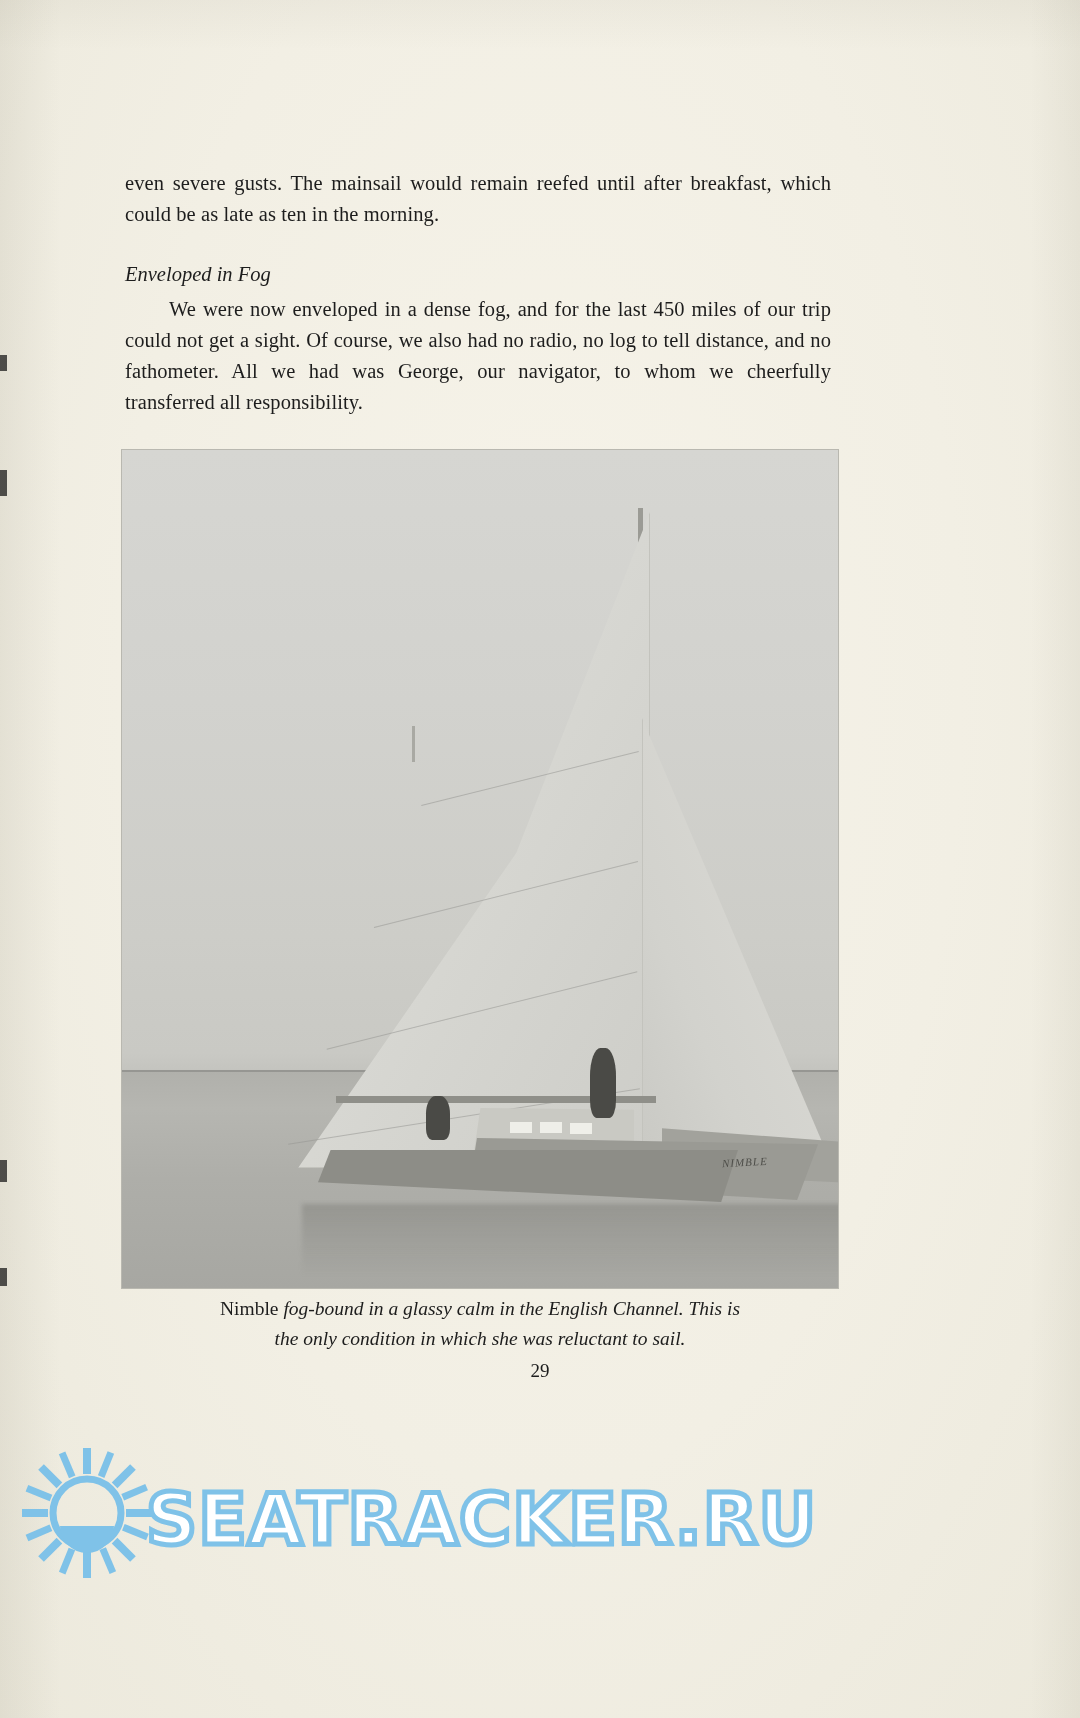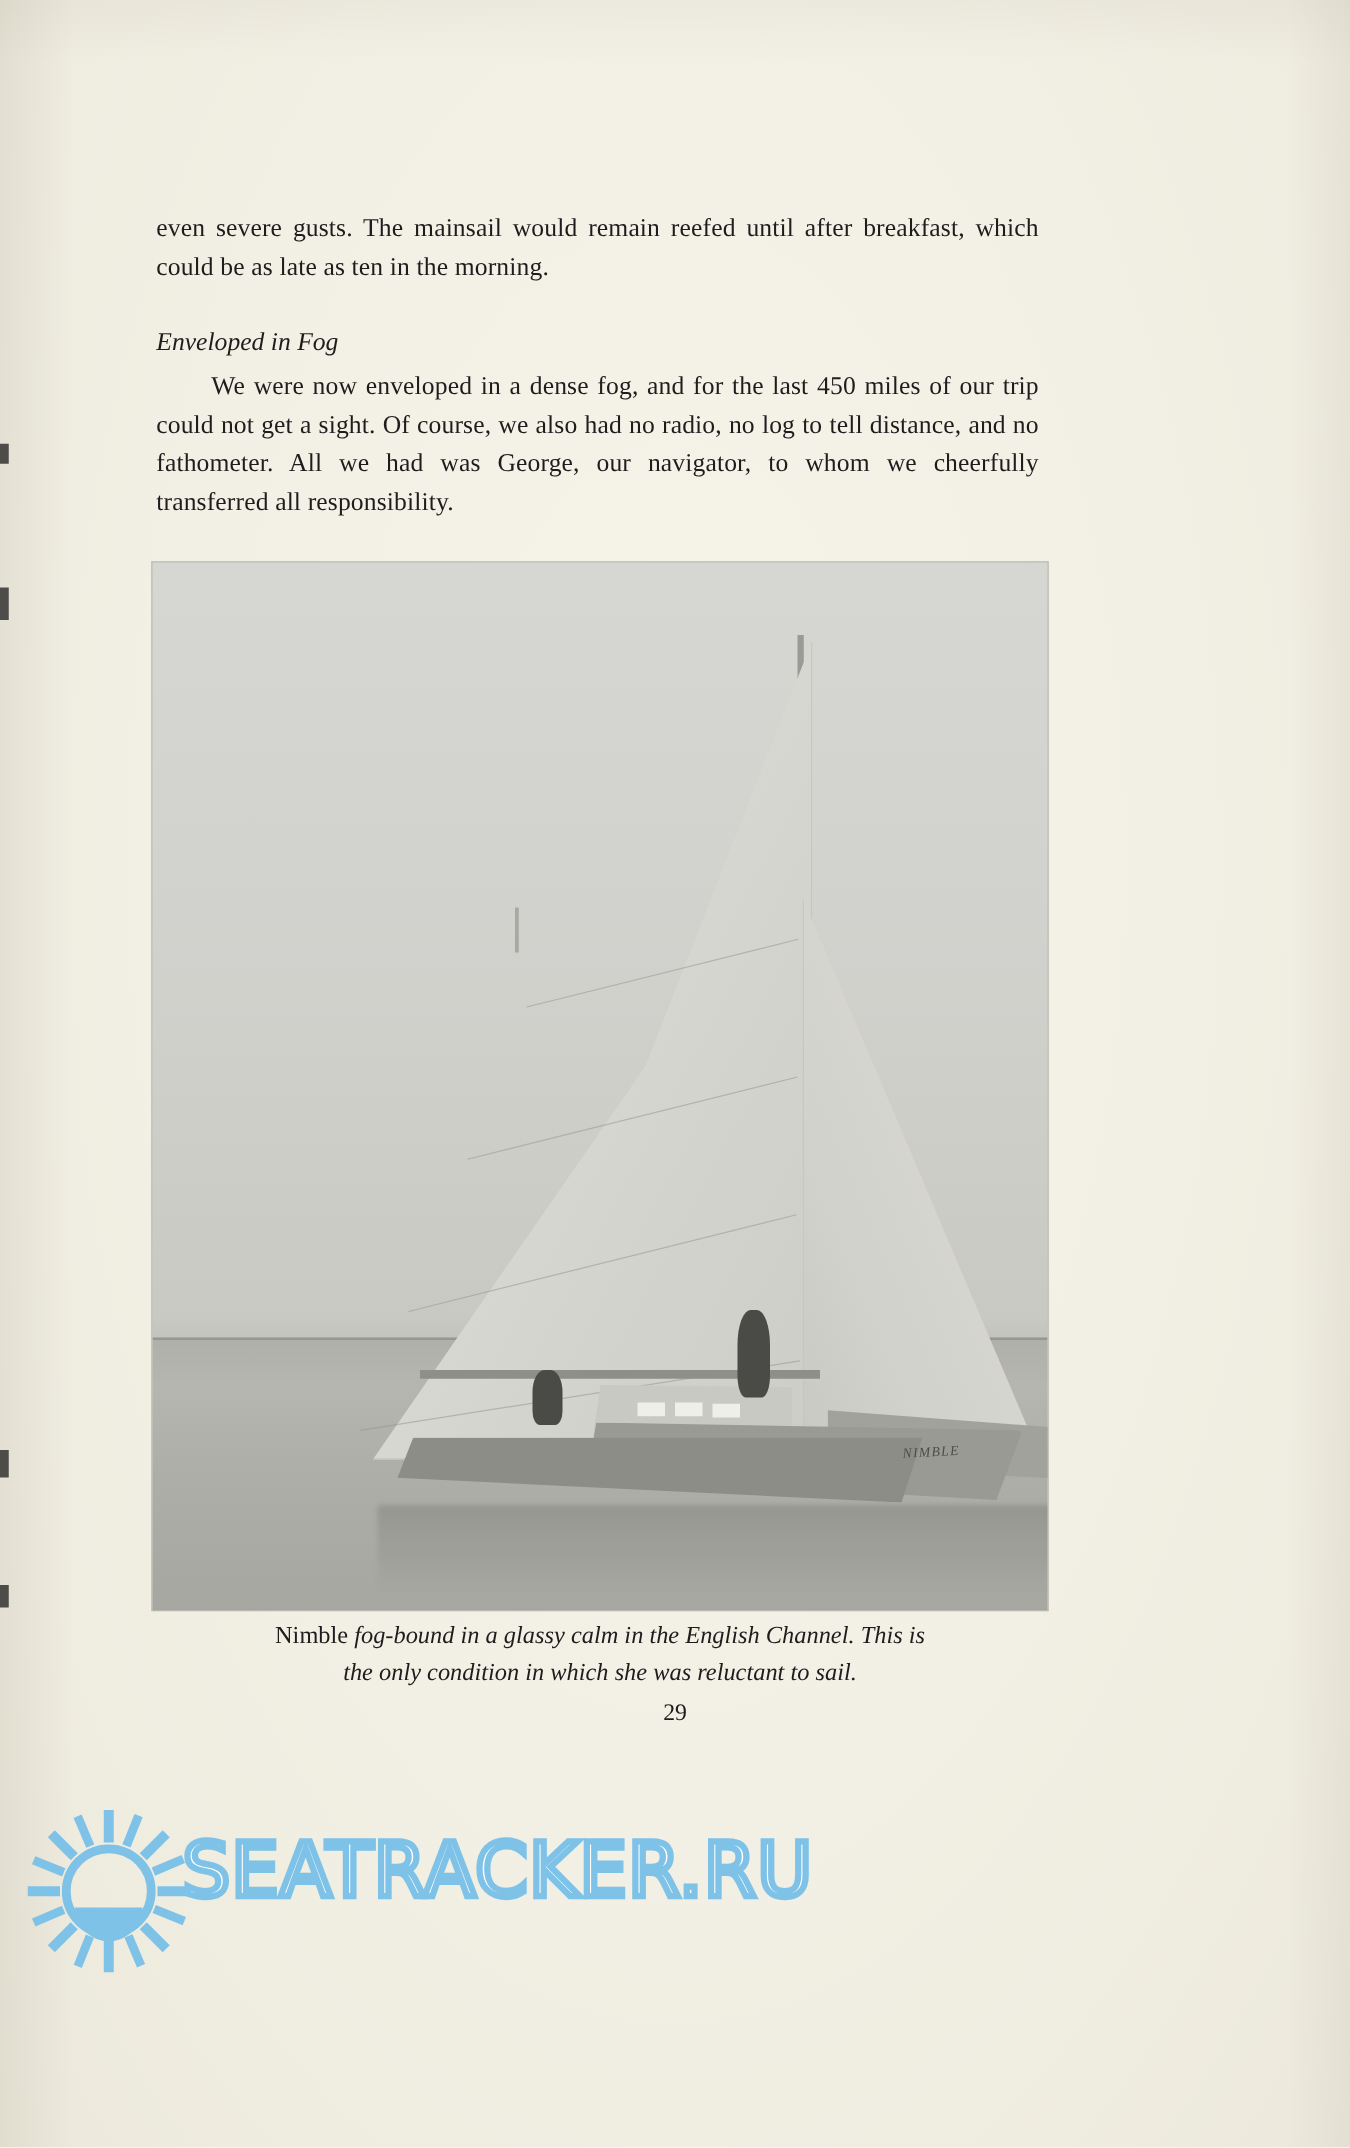--- a/index.html
+++ b/index.html
@@ -253,24 +253,24 @@
     position: absolute;
     left: 0;
     top: 1430px;
     width: 1080px;
     height: 288px;
     pointer-events: none;
   }
   .wm-text {
     position: absolute;
     left: 146px;
-    top: 32px;
+    top: 48px;
     font-family: "DejaVu Sans", sans-serif;
-    font-weight: normal;
-    font-size: 60px;
+    font-weight: bold;
+    font-size: 71px;
     letter-spacing: 1px;
     color: #ffffff;
     -webkit-text-stroke: 5px #7fc2e8;
     text-shadow: 0 0 0 #7fc2e8;
     white-space: nowrap;
   }
   .wm-sun {
     position: absolute;
     left: 22px;
     top: 18px;

